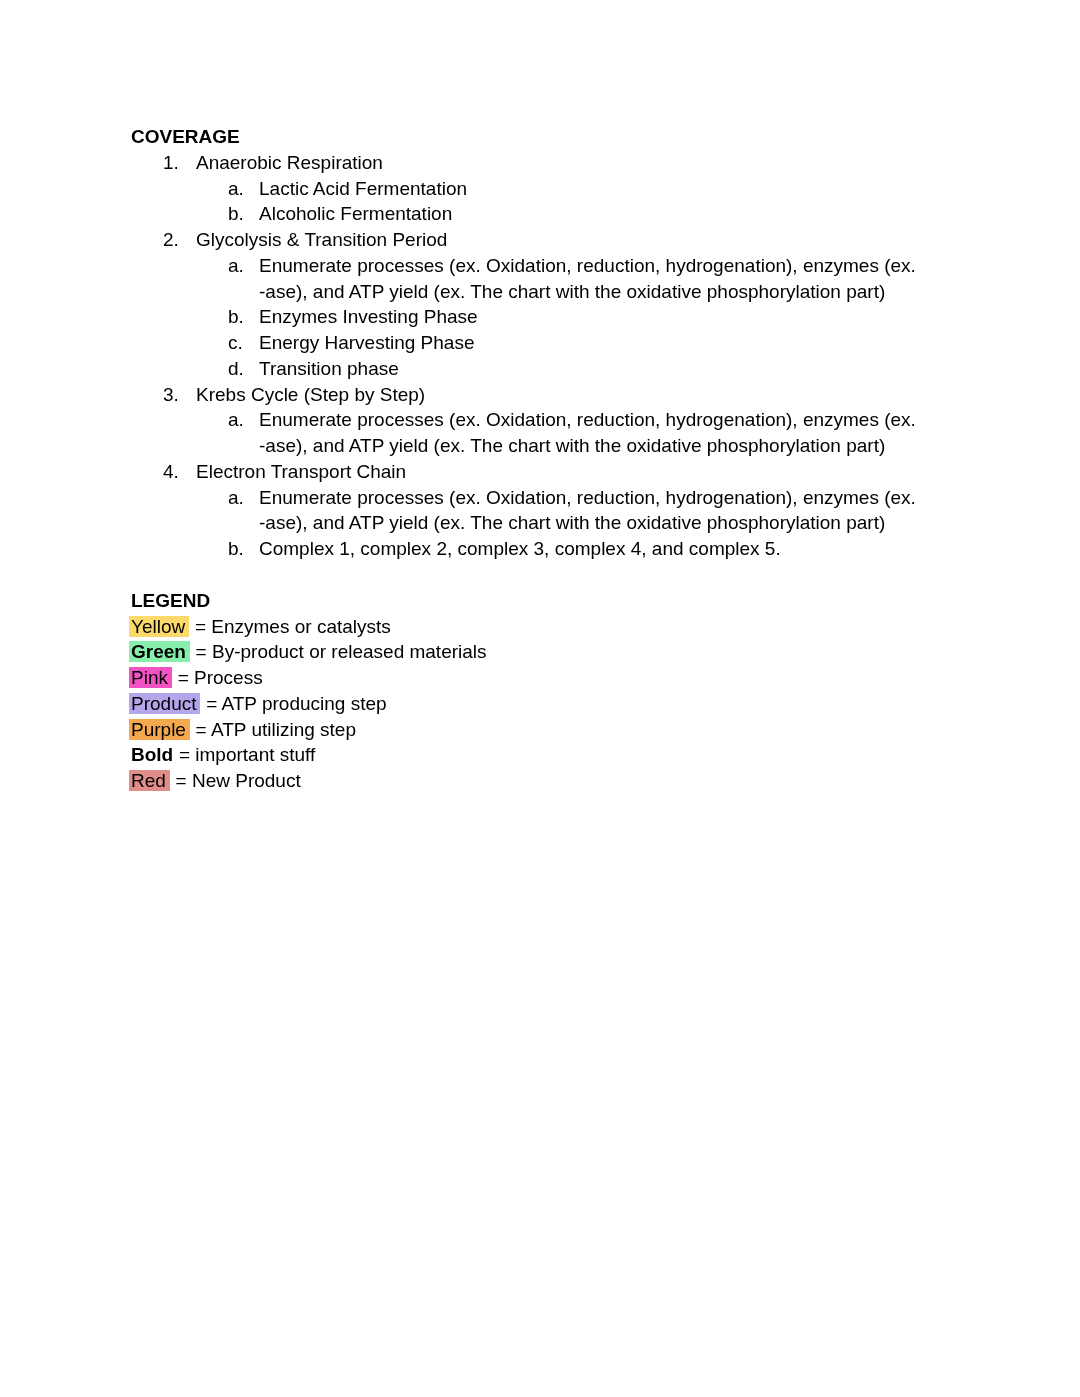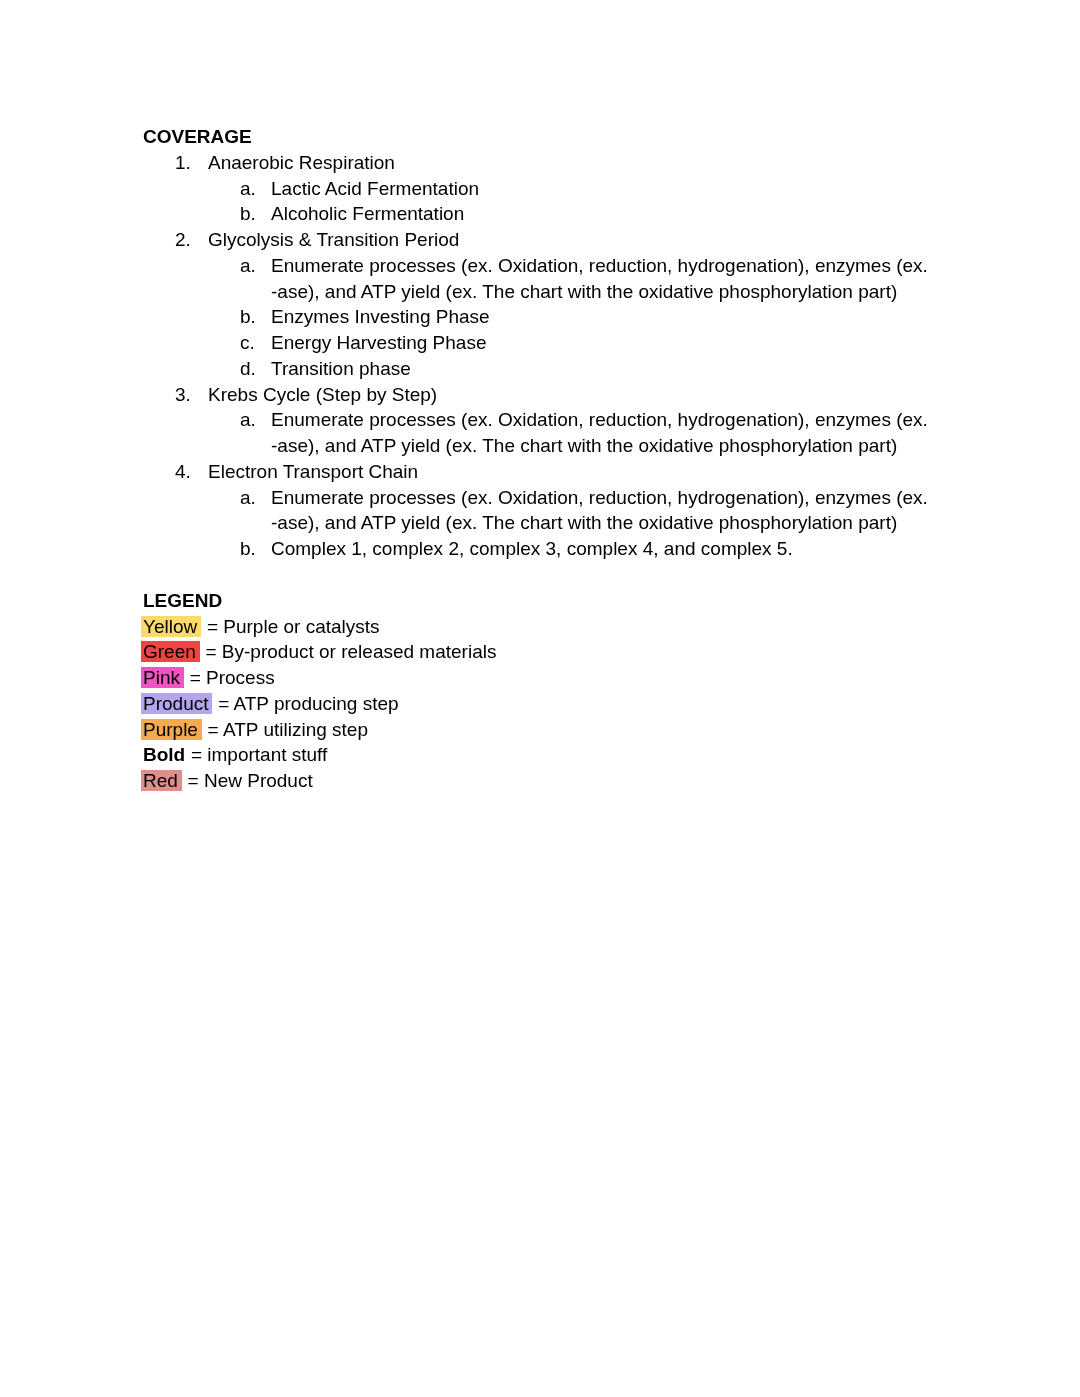--- a/index.html
+++ b/index.html
@@ -3,21 +3,21 @@
 <meta charset="utf-8">
 <style>
   * { margin: 0; padding: 0; box-sizing: border-box; }
   html, body { background: #ffffff; }
   body {
     width: 1080px; height: 1397px;
     font-family: "Liberation Sans", "DejaVu Sans", sans-serif;
     font-size: 19px; line-height: 25.75px; color: #000000;
     position: relative; overflow: hidden;
   }
-  .page { position: absolute; left: 16px; top: 0; width: 915px; height: 1397px; background: #ffffff; }
+  .page { position: absolute; left: 4px; top: 0; width: 915px; height: 1397px; background: #ffffff; }
   .content { position: absolute; left: 127px; top: 124px; width: 826px; }
   .heading { font-weight: bold; }
   .li { position: relative; }
   .li .marker { position: absolute; top: 0; }
   .li.l1 { padding-left: 65px; }
   .li.l1 .marker { left: 32px; }
   .li.l2 { padding-left: 128px; }
   .li.l2 .marker { left: 97px; }
   .spacer { height: 26px; }
   .legend-line { position: relative; }
@@ -86,22 +86,22 @@
     </div>
     <div class="li l2">
       <span class="marker">b.</span>
       <div class="line">Complex 1, complex 2, complex 3, complex 4, and complex 5.</div>
     </div>
 
     <div class="spacer"></div>
 
     <div class="heading">LEGEND</div>
 
-    <div class="legend-line"><span class="hl" style="background-color: rgb(251, 217, 106);">Yellow</span><span class="def">= Purple or catalysts</span></div>
-    <div class="legend-line"><span class="hl" style="background-color: #ef4444;">Green</span><span class="def">= By-product or released materials</span></div>
+    <div class="legend-line"><span class="hl" style="background-color: rgb(251, 217, 106);">Yellow</span><span class="def">= Enzymes or catalysts</span></div>
+    <div class="legend-line"><span class="hl" style="background-color: #86efac; font-weight: bold;">Green</span><span class="def">= By-product or released materials</span></div>
     <div class="legend-line"><span class="hl" style="background-color: rgb(243, 82, 196);">Pink</span><span class="def">= Process</span></div>
     <div class="legend-line"><span class="hl" style="background-color: rgb(181, 166, 236);">Product</span><span class="def">= ATP producing step</span></div>
     <div class="legend-line"><span class="hl" style="background-color: rgb(244, 169, 79);">Purple</span><span class="def">= ATP utilizing step</span></div>
     <div class="legend-line"><span class="bold-term">Bold</span><span class="def">= important stuff</span></div>
     <div class="legend-line"><span class="hl" style="background-color: rgb(223, 142, 138);">Red</span><span class="def">= New Product</span></div>
 
   </div>
 </div>
 
 </body></html>

